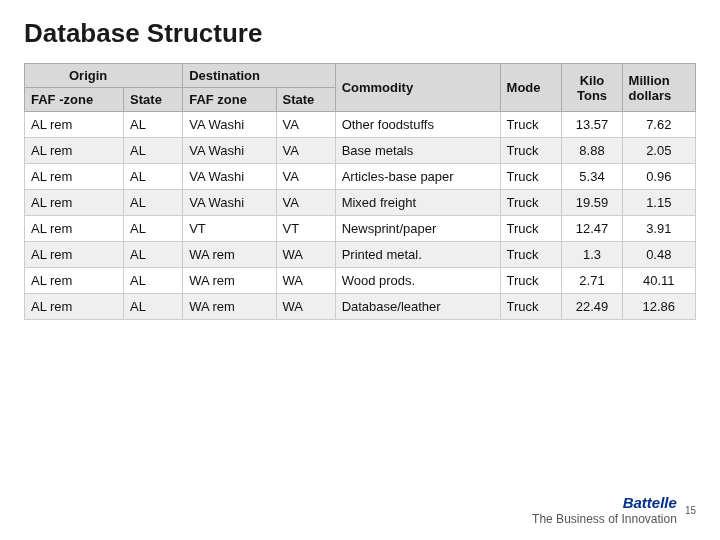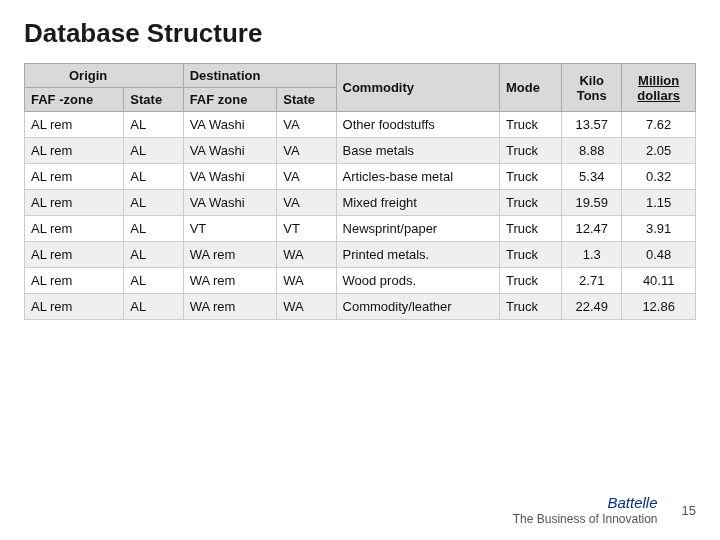--- a/index.html
+++ b/index.html
@@ -75,53 +75,53 @@
       align-items: center;
       margin-top: 6px;
     }
 
     .battelle-logo {
       text-align: right;
     }
 
     .battelle-name {
       font-size: 15px;
-      font-weight: normal;
+      font-weight: bold;
       color: #003087;
       font-style: italic;
     }
 
     .battelle-tagline {
       font-size: 12px;
       color: #555;
       display: block;
     }
 
     .page-number {
-      font-size: 13px;
+      font-size: 10px;
       color: #555;
-      margin-left: 24px;
+      margin-left: 8px;
     }
   </style>
 </head>
 <body>
 
 <div class="page">
   <div class="page-title">Database Structure</div>
 
   <div class="table-wrapper">
     <table>
       <thead>
         <tr class="header-row-1">
           <th colspan="2" style="text-align:left;padding-left:44px;">Origin</th>
           <th colspan="2" style="text-align:left;">Destination</th>
           <th rowspan="2">Commodity</th>
           <th rowspan="2">Mode</th>
           <th rowspan="2" style="text-align:center;">Kilo<br>Tons</th>
-          <th rowspan="2" style="text-align:center;text-decoration:underline;">Million<br>dollars</th>
+          <th rowspan="2" style="text-align:left;">Million<br>dollars</th>
         </tr>
         <tr class="header-row-2">
           <th>FAF -zone</th>
           <th>State</th>
           <th>FAF zone</th>
           <th>State</th>
         </tr>
       </thead>
       <tbody id="table-body">
       <tr>
@@ -142,24 +142,24 @@
             <td>Base metals</td>
             <td>Truck</td>
             <td class="td-right">8.88</td>
             <td class="td-right">2.05</td>
           </tr>
           <tr>
             <td>AL rem</td>
             <td>AL</td>
             <td>VA Washi</td>
             <td>VA</td>
-            <td>Articles-base metal</td>
+            <td>Articles-base paper</td>
             <td>Truck</td>
             <td class="td-right">5.34</td>
-            <td class="td-right">0.32</td>
+            <td class="td-right">0.96</td>
           </tr>
           <tr>
             <td>AL rem</td>
             <td>AL</td>
             <td>VA Washi</td>
             <td>VA</td>
             <td>Mixed freight</td>
             <td>Truck</td>
             <td class="td-right">19.59</td>
             <td class="td-right">1.15</td>
@@ -172,41 +172,41 @@
             <td>Newsprint/paper</td>
             <td>Truck</td>
             <td class="td-right">12.47</td>
             <td class="td-right">3.91</td>
           </tr>
           <tr>
             <td>AL rem</td>
             <td>AL</td>
             <td>WA rem</td>
             <td>WA</td>
-            <td>Printed metals.</td>
+            <td>Printed metal.</td>
             <td>Truck</td>
             <td class="td-right">1.3</td>
             <td class="td-right">0.48</td>
           </tr>
           <tr>
             <td>AL rem</td>
             <td>AL</td>
             <td>WA rem</td>
             <td>WA</td>
             <td>Wood prods.</td>
             <td>Truck</td>
             <td class="td-right">2.71</td>
             <td class="td-right">40.11</td>
           </tr>
           <tr>
             <td>AL rem</td>
             <td>AL</td>
             <td>WA rem</td>
             <td>WA</td>
-            <td>Commodity/leather</td>
+            <td>Database/leather</td>
             <td>Truck</td>
             <td class="td-right">22.49</td>
             <td class="td-right">12.86</td>
           </tr>
         </tbody>
     </table>
   </div>
 
   <div class="footer">
     <div class="battelle-logo">

